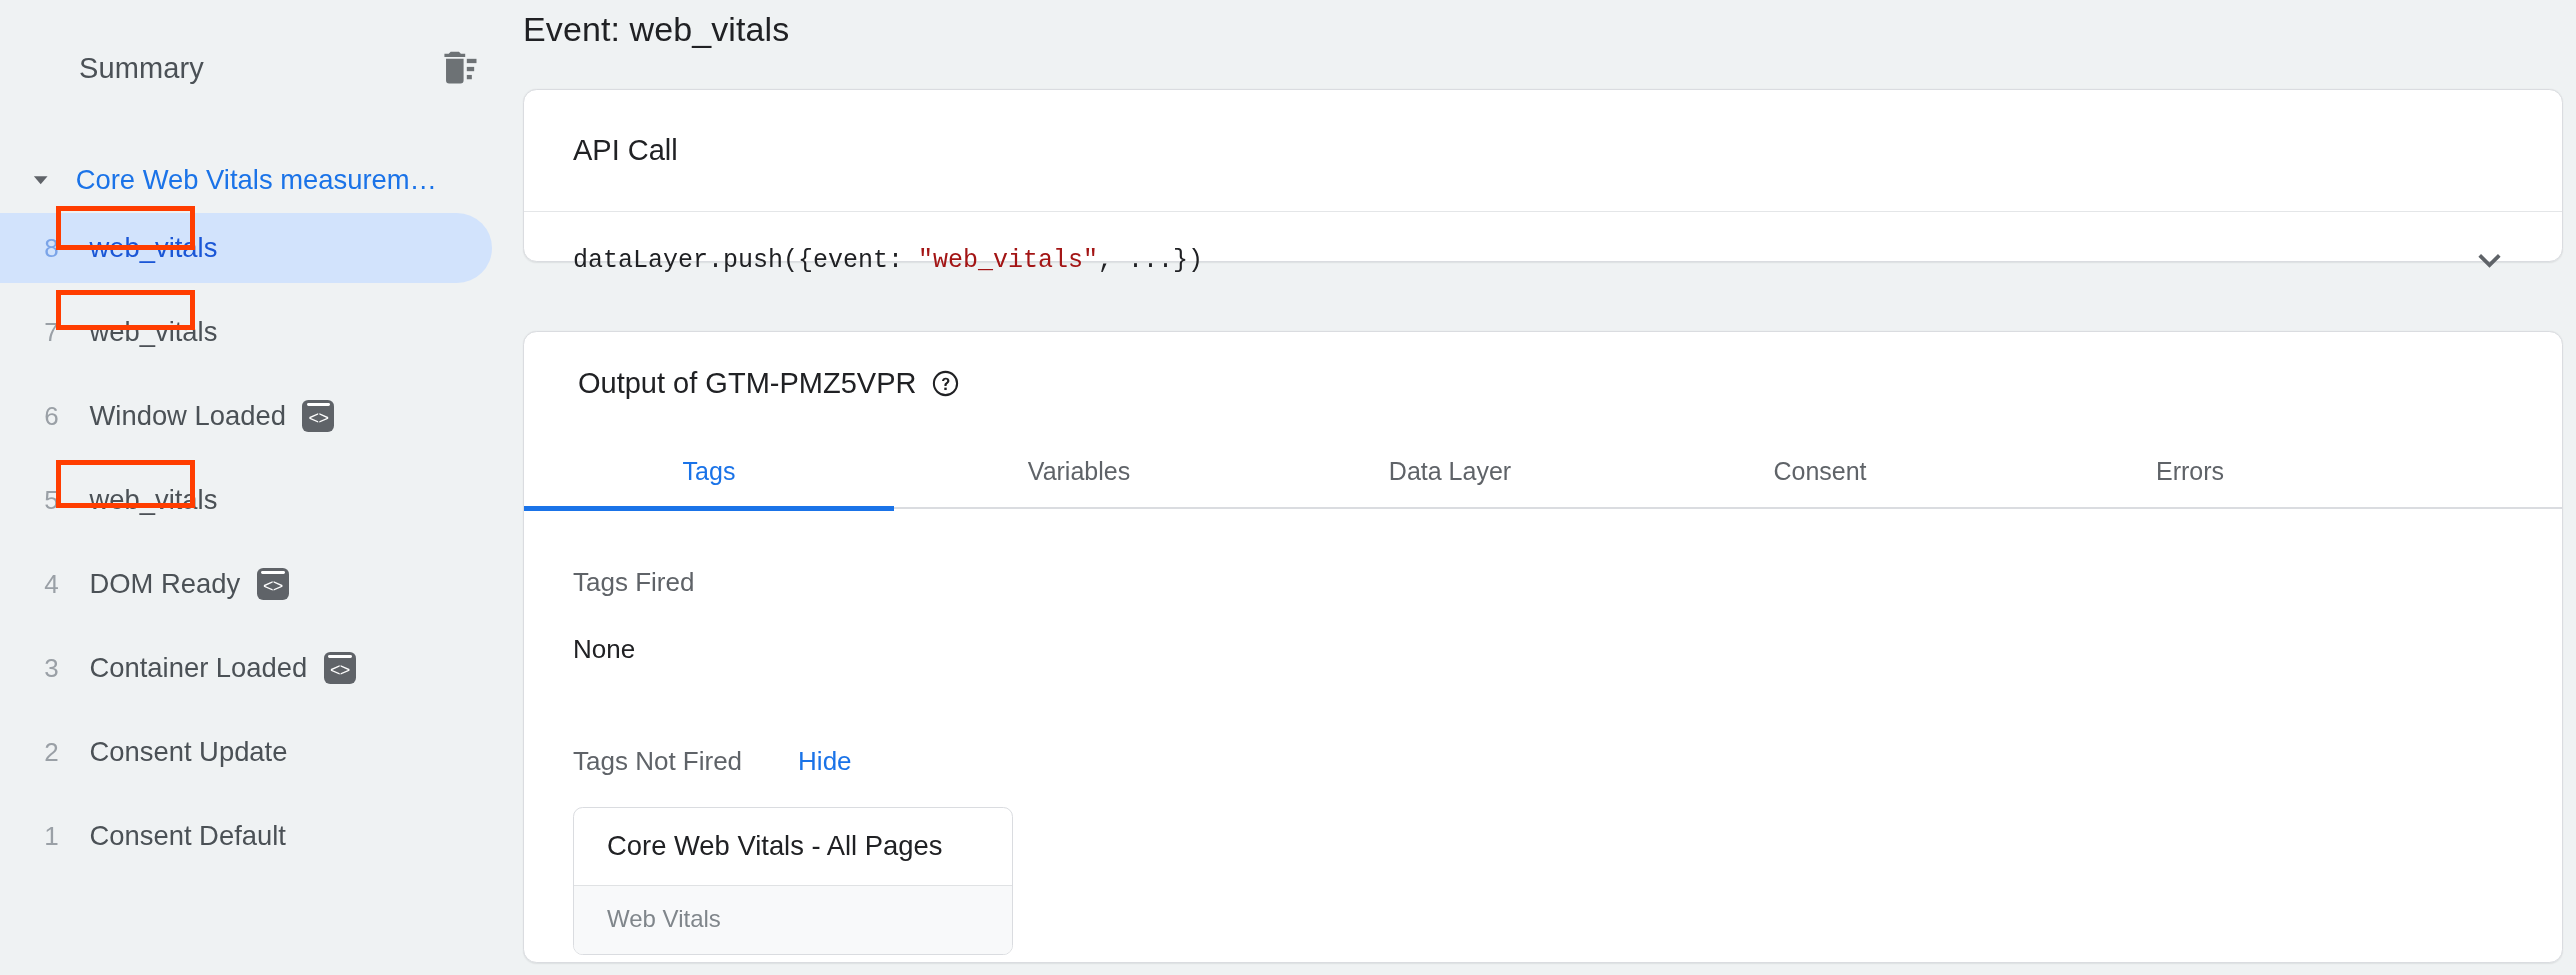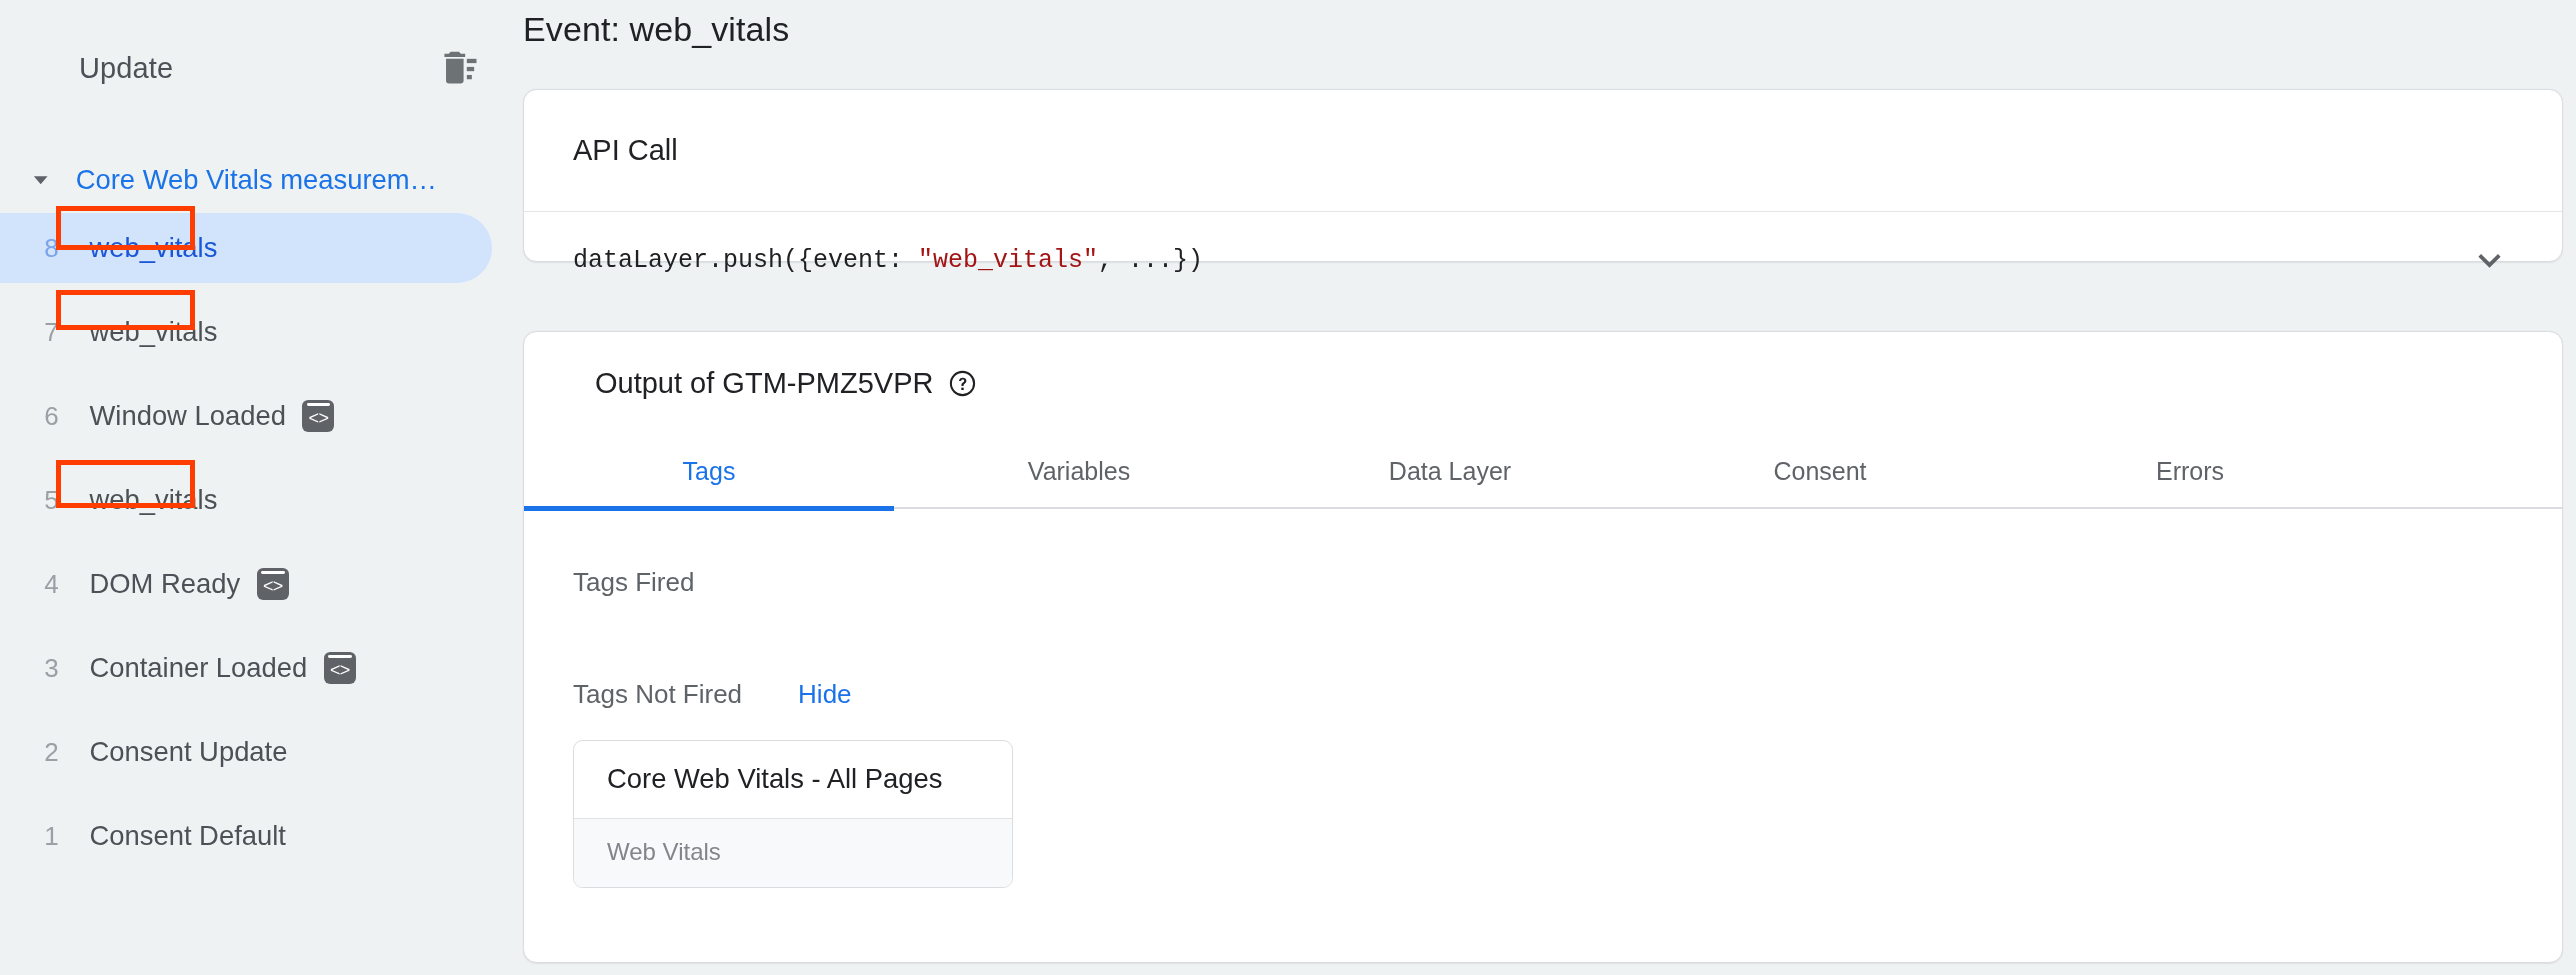--- a/index.html
+++ b/index.html
@@ -211,21 +211,21 @@
     width: 2040px;
     height: 632px;
   }
   .output-head {
     position: absolute;
     left: 0; top: 0;
     width: 100%;
     height: 102px;
     display: flex;
     align-items: center;
-    padding-left: 71px;
+    padding-left: 54px;
     gap: 15px;
   }
   .output-head .title {
     font-size: 29px;
     color: #202124;
   }
   .help-icon {
     width: 29px; height: 29px;
     display: flex; align-items: center; justify-content: center;
     cursor: pointer;
@@ -316,21 +316,21 @@
   }
 </style>
 </head>
 <body>
 
 <div class="app">
 
   <div class="sidebar">
 
     <div class="sidebar-header">
-      <div class="summary-label">Update</div>
+      <div class="summary-label">Summary</div>
       <div class="clear-icon">
         <svg width="43" height="43" viewBox="0 0 24 24" aria-hidden="true">
           <path fill="#6d7275" d="M8.2 2.6h4.6l1.1 1.1h2.4v1.9H4.7V3.7h2.4z"></path>
           <path fill="#6d7275" d="M5.6 6.6h9.8v12.1a1.7 1.7 0 0 1-1.7 1.7H7.3a1.7 1.7 0 0 1-1.7-1.7z"></path>
           <rect x="17.2" y="6.6" width="5.4" height="2.4" fill="#6d7275"></rect>
           <rect x="17.2" y="11.1" width="4.1" height="2.4" fill="#6d7275"></rect>
           <rect x="17.2" y="15.6" width="2.8" height="2.4" fill="#6d7275"></rect>
         </svg>
       </div>
     </div>
@@ -456,20 +456,21 @@
         <div class="tab tab-4">
           <span>Errors</span>
         </div>
         <div class="tab tab-3">
           <span>Consent</span>
         </div>
       </div>
 
       <div class="tags-panel">
         <div class="section-label">Tags Fired</div>
+        <div class="section-value">None</div>
 
         <div class="notfired-head">
           <div class="section-label">Tags Not Fired</div>
           <div class="hide-link">Hide</div>
         </div>
 
         <div class="tag-card">
           <div class="tag-title">Core Web Vitals - All Pages</div>
           <div class="tag-sub">Web Vitals</div>
         </div>

